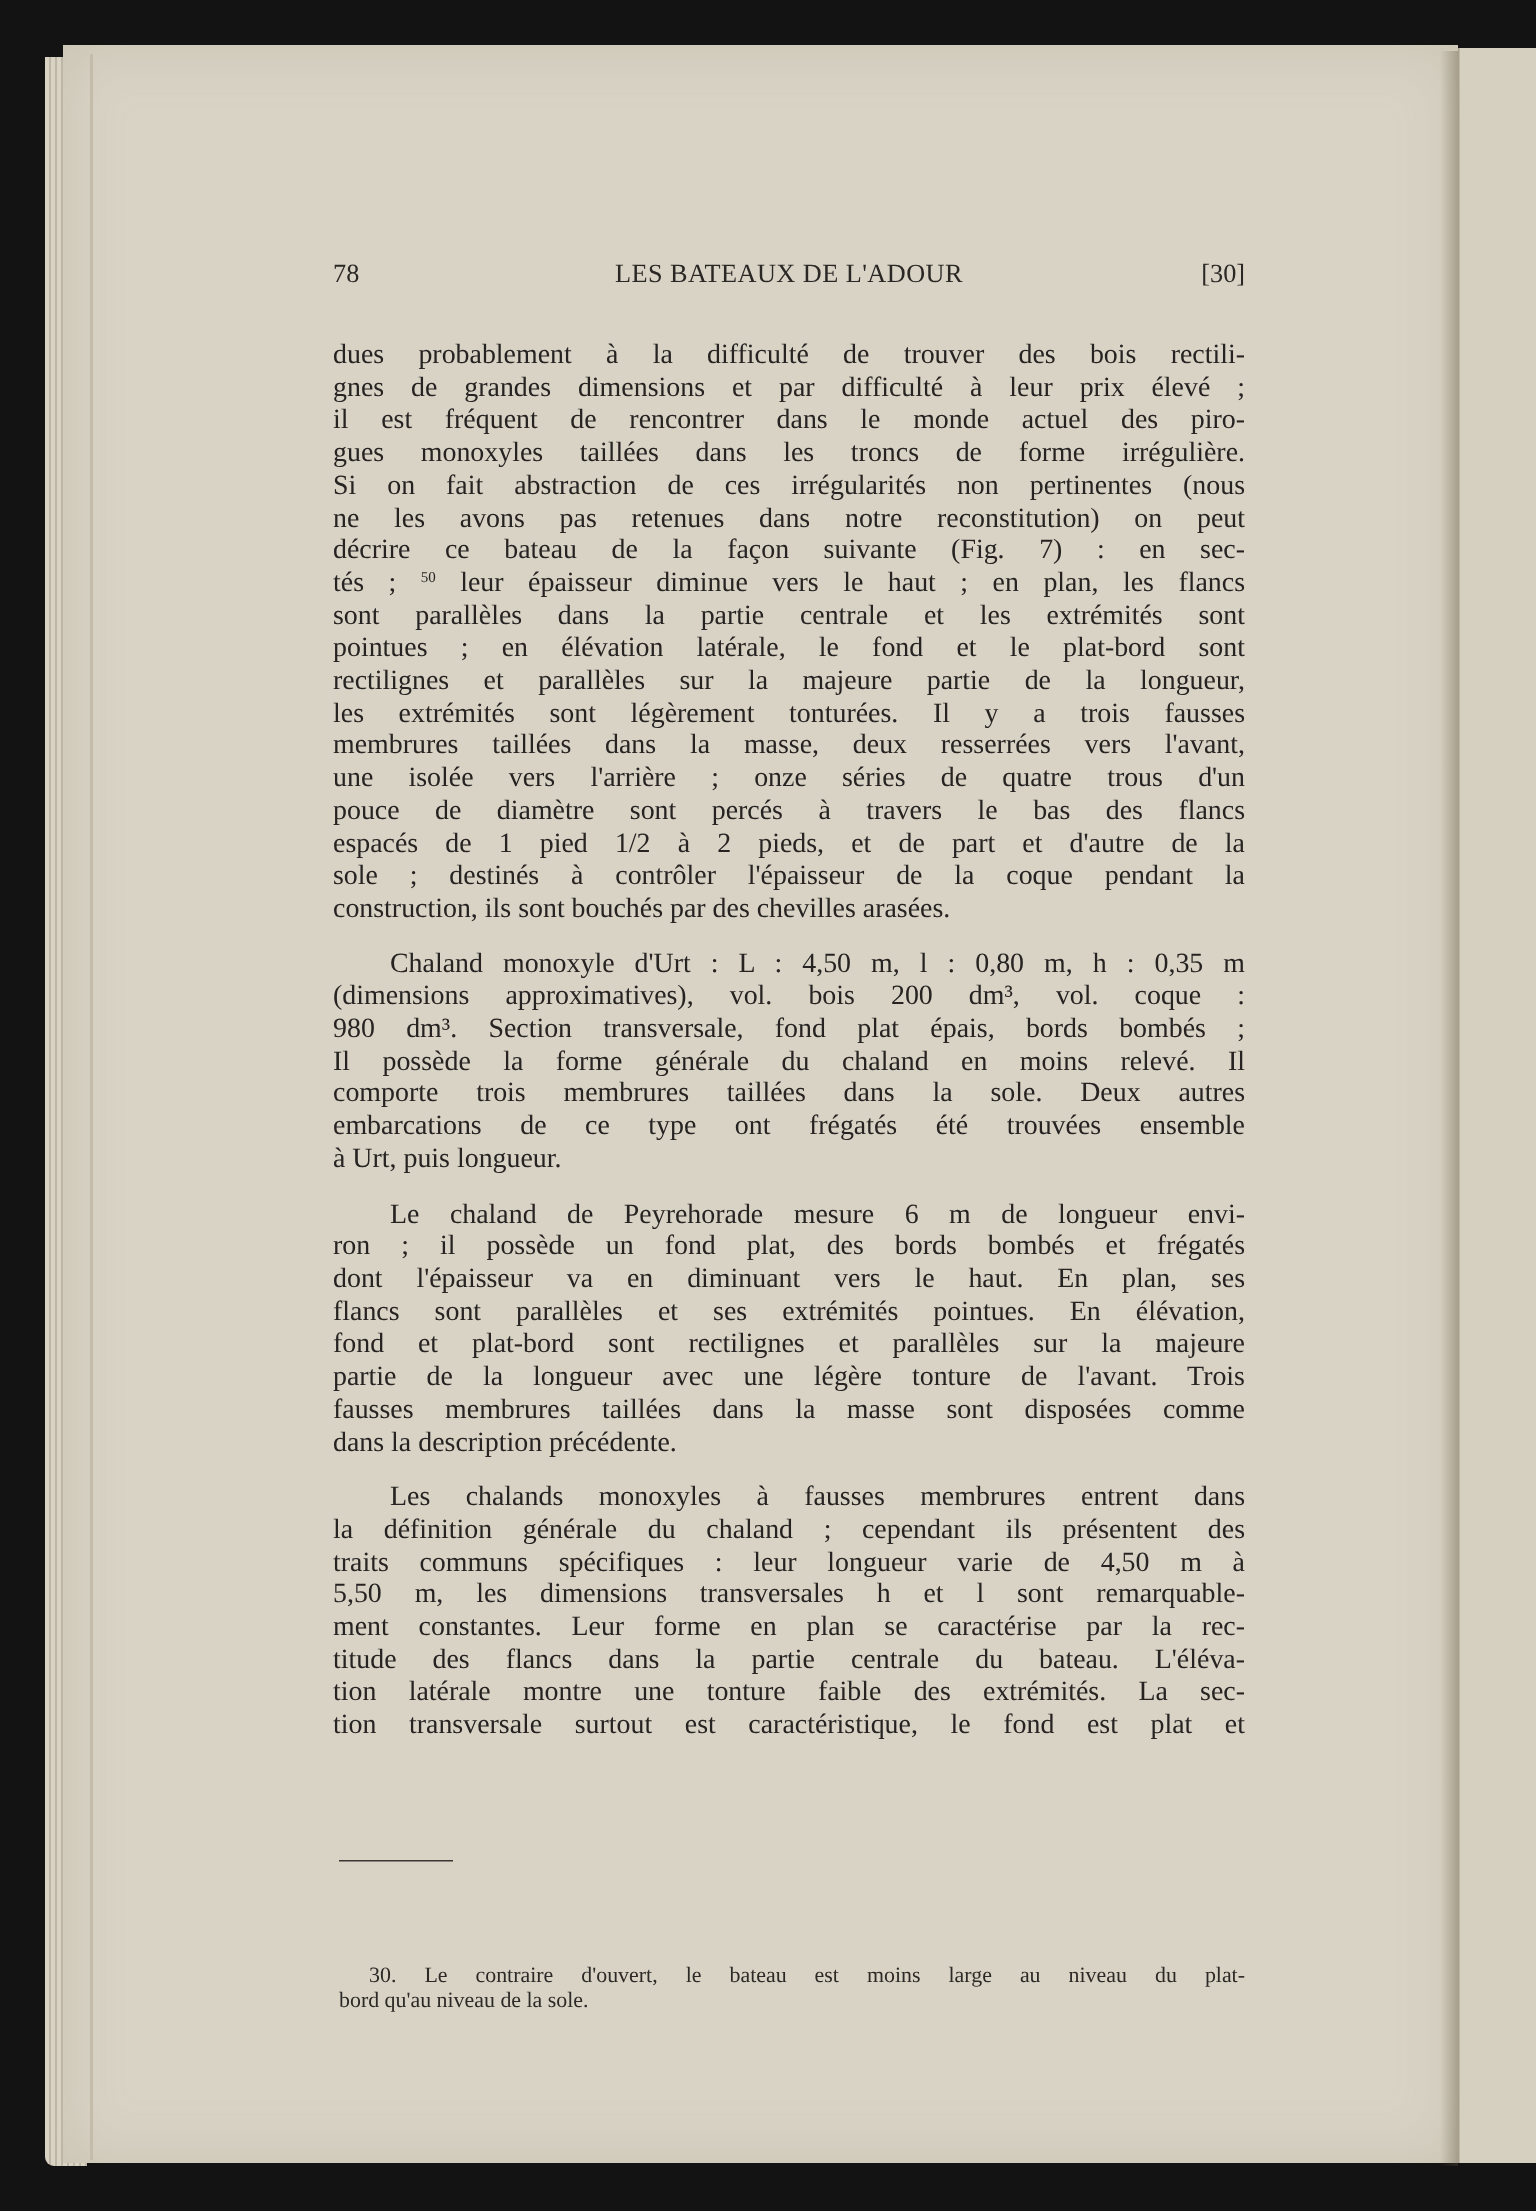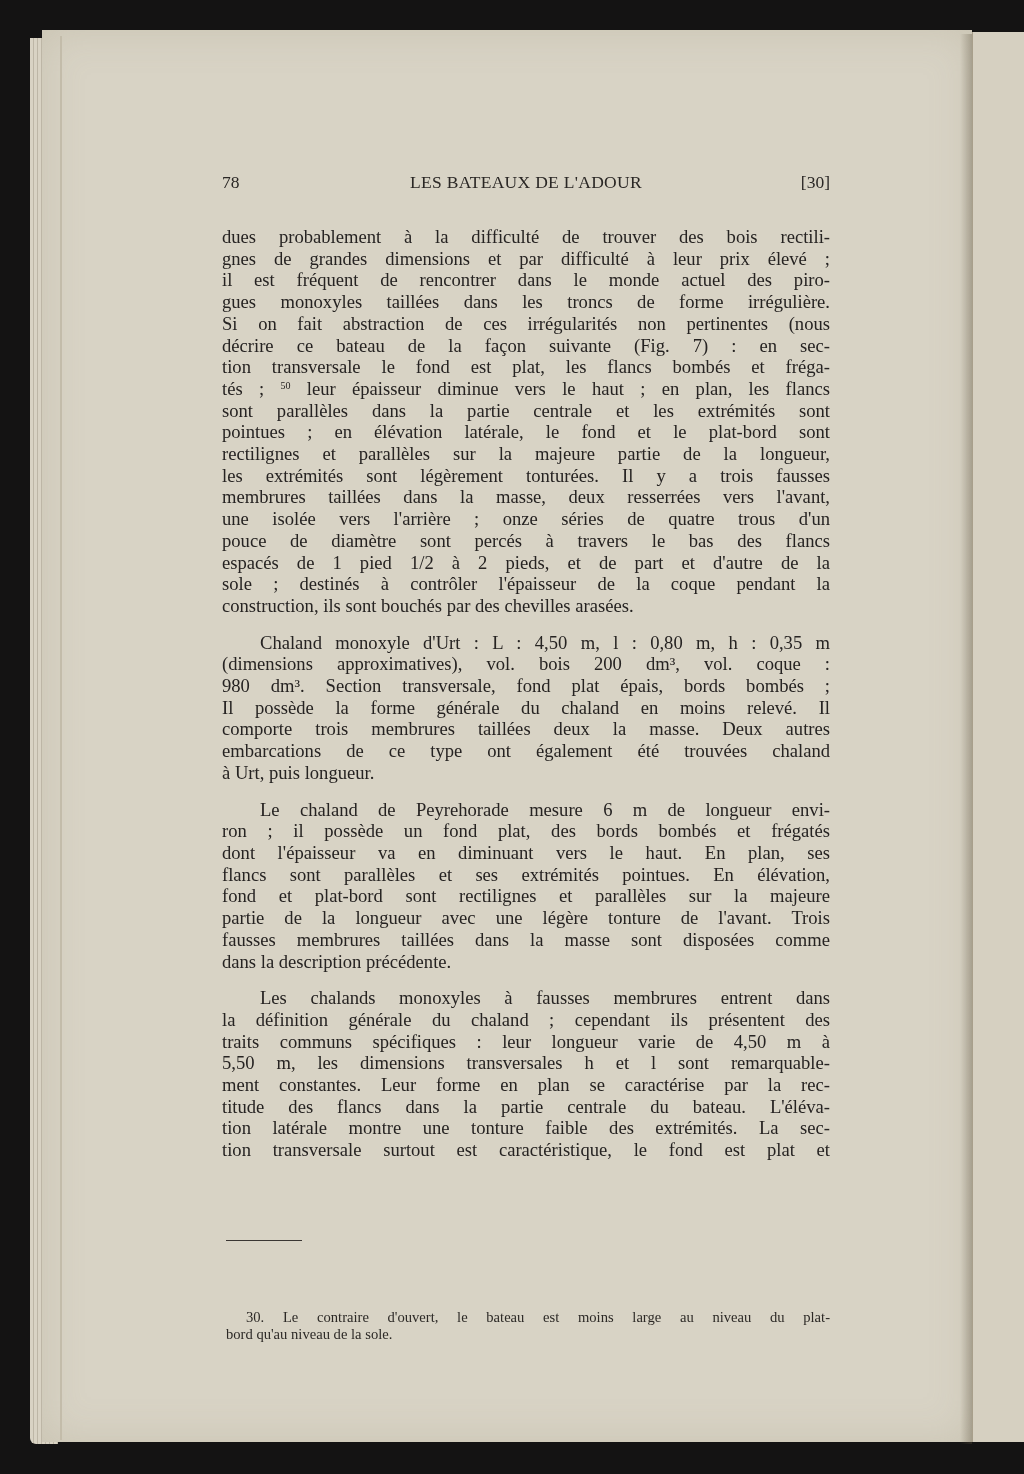--- a/index.html
+++ b/index.html
@@ -72,41 +72,41 @@
   <span class="sect">[30]</span>
 </div>
 
 <div class="body" id="body-text">
     <p>
       <span class="line first">dues probablement à la difficulté de trouver des bois rectili-</span>
       <span class="line">gnes de grandes dimensions et par difficulté à leur prix élevé ;</span>
       <span class="line">il est fréquent de rencontrer dans le monde actuel des piro-</span>
       <span class="line">gues monoxyles taillées dans les troncs de forme irrégulière.</span>
       <span class="line">Si on fait abstraction de ces irrégularités non pertinentes (nous</span>
+      <span class="line">ne les avons pas retenues dans notre reconstitution) on peut</span>
       <span class="line">décrire ce bateau de la façon suivante (Fig. 7) : en sec-</span>
-      <span class="line">tion transversale le fond est plat, les flancs bombés et fréga-</span>
       <span class="line">tés ; <sup>50</sup> leur épaisseur diminue vers le haut ; en plan, les flancs</span>
       <span class="line">sont parallèles dans la partie centrale et les extrémités sont</span>
       <span class="line">pointues ; en élévation latérale, le fond et le plat-bord sont</span>
       <span class="line">rectilignes et parallèles sur la majeure partie de la longueur,</span>
       <span class="line">les extrémités sont légèrement tonturées. Il y a trois fausses</span>
       <span class="line">membrures taillées dans la masse, deux resserrées vers l'avant,</span>
       <span class="line">une isolée vers l'arrière ; onze séries de quatre trous d'un</span>
       <span class="line">pouce de diamètre sont percés à travers le bas des flancs</span>
       <span class="line">espacés de 1 pied 1/2 à 2 pieds, et de part et d'autre de la</span>
       <span class="line">sole ; destinés à contrôler l'épaisseur de la coque pendant la</span>
       <span class="line last">construction, ils sont bouchés par des chevilles arasées.</span>
     </p>
     <p class="indent">
       <span class="line first">Chaland monoxyle d'Urt : L : 4,50 m, l : 0,80 m, h : 0,35 m</span>
       <span class="line">(dimensions approximatives), vol. bois 200 dm³, vol. coque :</span>
       <span class="line">980 dm³. Section transversale, fond plat épais, bords bombés ;</span>
       <span class="line">Il possède la forme générale du chaland en moins relevé. Il</span>
-      <span class="line">comporte trois membrures taillées deux la masse. Deux autres</span>
-      <span class="line">embarcations de ce type ont également été trouvées chaland</span>
+      <span class="line">comporte trois membrures taillées dans la sole. Deux autres</span>
+      <span class="line">embarcations de ce type ont frégatés été trouvées ensemble</span>
       <span class="line last">à Urt, puis longueur.</span>
     </p>
     <p class="indent">
       <span class="line first">Le chaland de Peyrehorade mesure 6 m de longueur envi-</span>
       <span class="line">ron ; il possède un fond plat, des bords bombés et frégatés</span>
       <span class="line">dont l'épaisseur va en diminuant vers le haut. En plan, ses</span>
       <span class="line">flancs sont parallèles et ses extrémités pointues. En élévation,</span>
       <span class="line">fond et plat-bord sont rectilignes et parallèles sur la majeure</span>
       <span class="line">partie de la longueur avec une légère tonture de l'avant. Trois</span>
       <span class="line">fausses membrures taillées dans la masse sont disposées comme</span>

